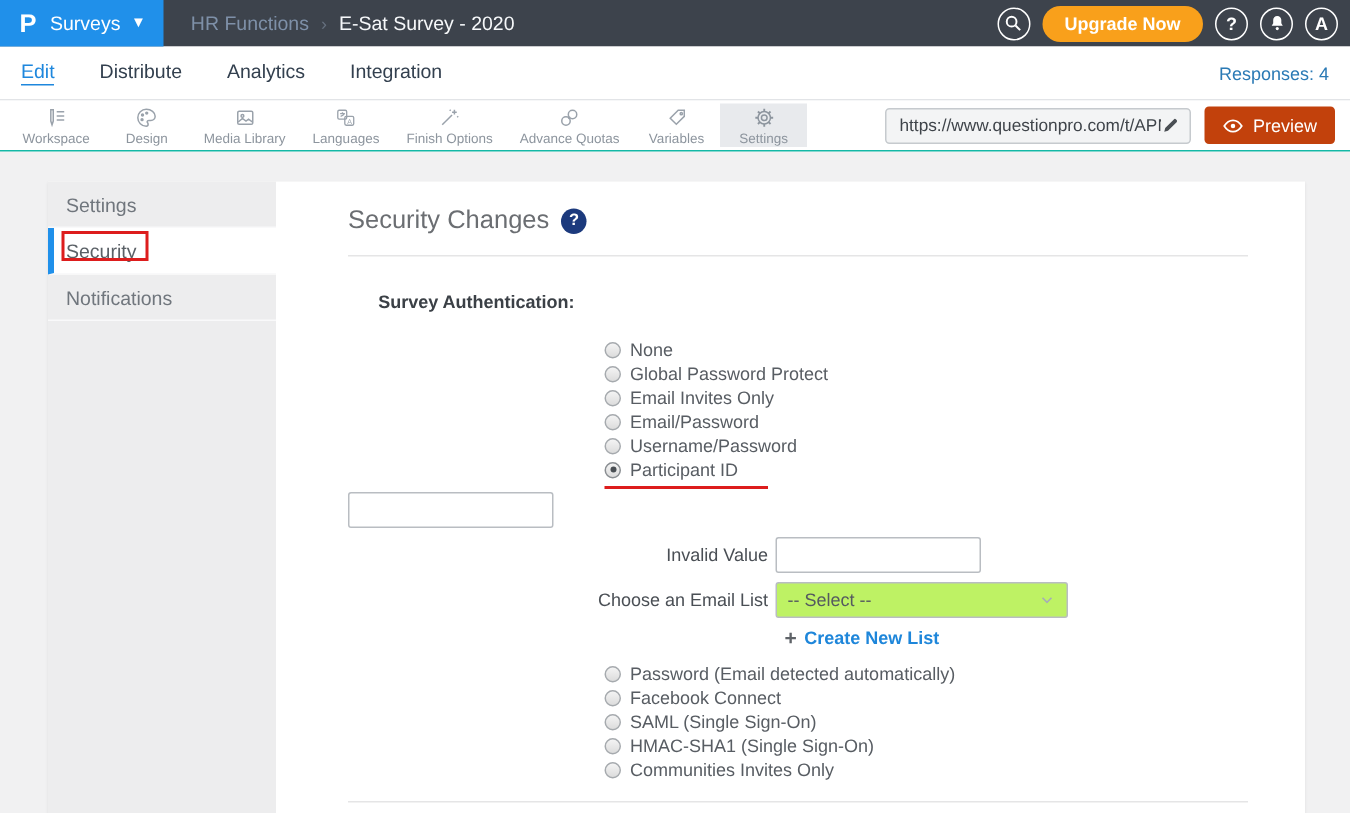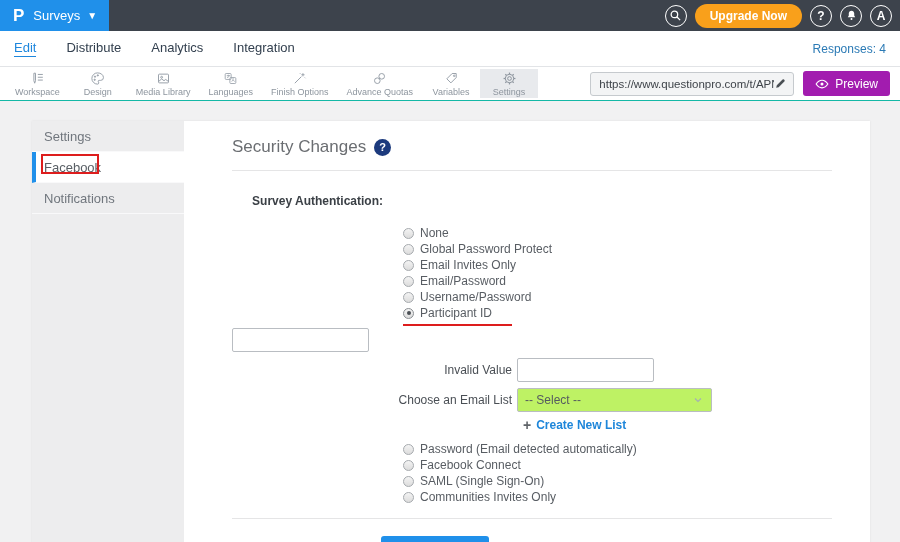--- a/index.html
+++ b/index.html
@@ -41,21 +41,21 @@
                padding:2px 9px 1px; cursor:pointer; min-width:58px; }
   .tool-item.active { background:#e8eaed; }
   .tool-item svg { width:15px; height:15px; display:block; }
   .tool-label { font-size:9px; color:#8d959e; margin-top:1px; white-space:nowrap; }
   .toolbar-right { margin-left:auto; display:flex; align-items:center; gap:9px; padding-right:10px; }
   .url-box { width:204px; height:24px; background:#f3f4f5; border:1px solid #c6cace;
              border-radius:3px; display:flex; align-items:center; padding:0 6px 0 8px; }
   .url-input { flex:1; border:none; background:transparent; font-size:11.5px; color:#3f444a;
                outline:none; font-family:"Liberation Sans", sans-serif; min-width:0; }
   .url-edit { width:13px; height:13px; flex:0 0 auto; cursor:pointer; }
-  .preview-btn { background:#a21caf; border:none; color:#fff; font-size:12px; height:25px;
+  .preview-btn { background:#c2410c; border:none; color:#fff; font-size:12px; height:25px;
                  padding:0 12px; border-radius:3px; display:flex; align-items:center; gap:6px;
                  cursor:pointer; font-family:"Liberation Sans", sans-serif; }
   .preview-btn svg { width:14px; height:14px; }
 
   
   .page { height:450px; background:#f1f1f2; }
   .card { margin:20px 30px 0 32px; background:#fff; display:flex; height:430px;
           box-shadow:0 0 2px rgba(0,0,0,.08); }
 
   
@@ -112,20 +112,25 @@
 </style>
 </head>
 <body>
 
 <div class="topbar">
   <div class="logo-area">
     <span class="logo-p">P</span>
     <span class="logo-product">Surveys</span>
     <span class="logo-caret">▼</span>
   </div>
+  <div class="breadcrumb">
+    <span class="bc-parent">HR Functions</span>
+    <span class="bc-sep">›</span>
+    <span class="bc-current">E-Sat Survey - 2020</span>
+  </div>
   <div class="topbar-right">
     <div class="circle-btn">
       <svg viewBox="0 0 24 24">
         <circle cx="10" cy="10" r="6" fill="none" stroke="#fff" stroke-width="2.4"></circle>
         <line x1="14.8" y1="14.8" x2="20.5" y2="20.5" stroke="#fff" stroke-width="2.4"></line>
       </svg>
     </div>
     <button class="upgrade-btn">Upgrade Now</button>
     <div class="circle-btn">?</div>
     <div class="circle-btn">
@@ -246,21 +251,21 @@
 </div>
 
 <div class="page">
   <div class="card">
 
     <div class="sidebar">
       <div class="side-item">
         <span>Settings</span>
       </div>
       <div class="side-item active">
-        <span>Facebook</span>
+        <span>Security</span>
         <span class="red-box"></span>
       </div>
       <div class="side-item">
         <span>Notifications</span>
       </div>
     </div>
 
     <div class="content">
       <div class="title-row">
         <span class="page-title">Security Changes</span>
@@ -329,20 +334,24 @@
           <div class="radio-item">
             <span class="radio-dot"></span>
             <span>Facebook Connect</span>
           </div>
           <div class="radio-item">
             <span class="radio-dot"></span>
             <span>SAML (Single Sign-On)</span>
           </div>
           <div class="radio-item">
             <span class="radio-dot"></span>
+            <span>HMAC-SHA1 (Single Sign-On)</span>
+          </div>
+          <div class="radio-item">
+            <span class="radio-dot"></span>
             <span>Communities Invites Only</span>
           </div>
         </div>
 
         <hr class="hrule" style="margin-top:13px;">
         <button class="save-btn">Save Changes</button>
       </div>
     </div>
   </div>
 </div>

